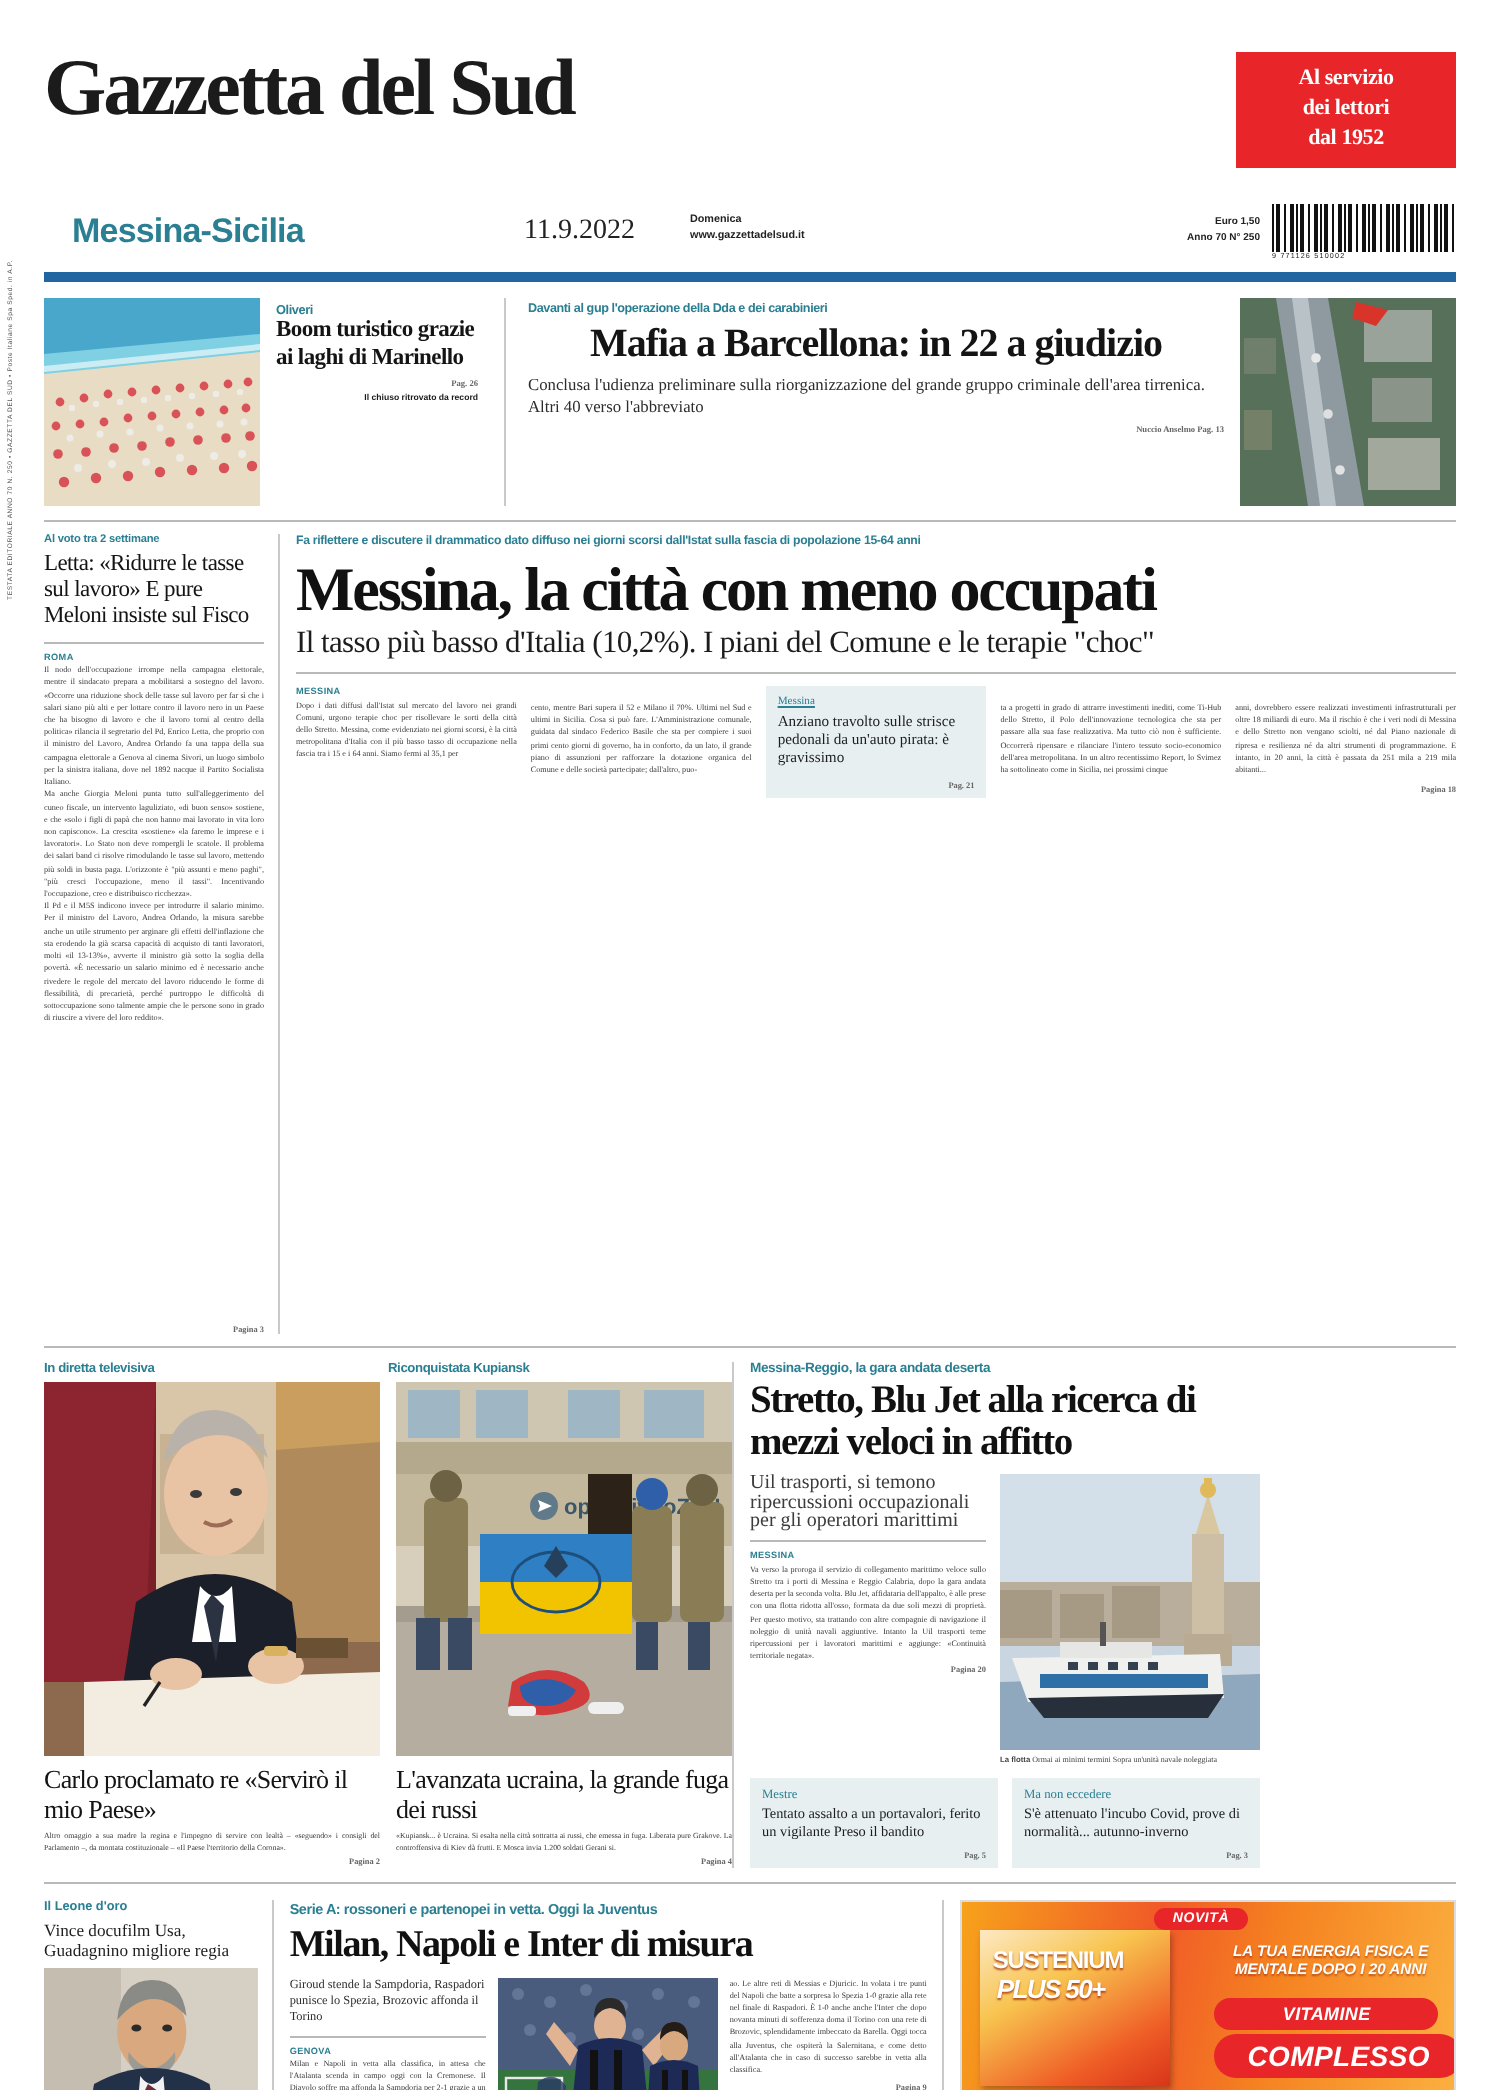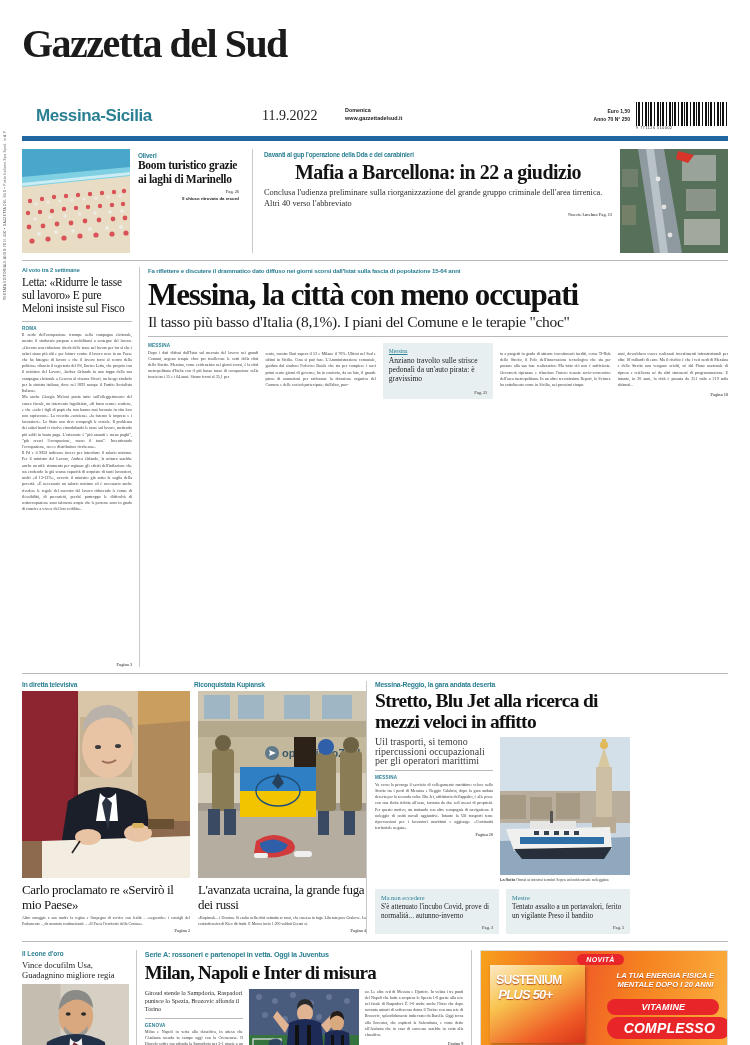--- a/index.html
+++ b/index.html
@@ -151,20 +151,25 @@
 <body>
 
 <div class="page">
 
   <div class="spine">
     <span>TESTATA EDITORIALE  ANNO 70  N. 250  •  GAZZETTA DEL SUD  •  Poste Italiane Spa  Sped. in A.P.</span>
   </div>
 
   <div class="masthead">
     <div class="logo">Gazzetta del Sud</div>
+    <div class="servizio">
+      <div>Al servizio</div>
+      <div>dei lettori</div>
+      <div>dal 1952</div>
+    </div>
   </div>
 
   <div class="subhead">
     <div class="edition">Messina-Sicilia</div>
     <div class="dateline">11.9.2022</div>
     <div class="daysite">
       <div>Domenica</div>
       <div>www.gazzettadelsud.it</div>
     </div>
     <div class="price">
@@ -291,21 +296,21 @@
       <div class="tiny-label">ROMA</div>
       <div class="body-txt" style="white-space:pre-line;height:330px;overflow:hidden">Il nodo dell'occupazione irrompe nella campagna elettorale, mentre il sindacato prepara a mobilitarsi a sostegno del lavoro. «Occorre una riduzione shock delle tasse sul lavoro per far sì che i salari siano più alti e per lottare contro il lavoro nero in un Paese che ha bisogno di lavoro e che il lavoro torni al centro della politica» rilancia il segretario del Pd, Enrico Letta, che proprio con il ministro del Lavoro, Andrea Orlando fa una tappa della sua campagna elettorale a Genova al cinema Sivori, un luogo simbolo per la sinistra italiana, dove nel 1892 nacque il Partito Socialista Italiano.
 Ma anche Giorgia Meloni punta tutto sull'alleggerimento del cuneo fiscale, un intervento laguliziato, «di buon senso» sostiene, e che «solo i figli di papà che non hanno mai lavorato in vita loro non capiscono». La crescita «sostiene» «la faremo le imprese e i lavoratori». Lo Stato non deve rompergli le scatole. Il problema dei salari band ci risolve rimodulando le tasse sul lavoro, mettendo più soldi in busta paga. L'orizzonte è "più assunti e meno paghi", "più cresci l'occupazione, meno il tassi". Incentivando l'occupazione, creo e distribuisco ricchezza».
 Il Pd e il M5S indicono invece per introdurre il salario minimo. Per il ministro del Lavoro, Andrea Orlando, la misura sarebbe anche un utile strumento per arginare gli effetti dell'inflazione che sta erodendo la già scarsa capacità di acquisto di tanti lavoratori, molti «il 13-13%», avverte il ministro già sotto la soglia della povertà. «È necessario un salario minimo ed è necessario anche rivedere le regole del mercato del lavoro riducendo le forme di flessibilità, di precarietà, perché purtroppo le difficoltà di sottoccupazione sono talmente ampie che le persone sono in grado di riuscire a vivere del loro reddito».</div>
       <div class="pag">Pagina 3</div>
     </div>
 
     <div class="col-main">
       <div class="over">Fa riflettere e discutere il drammatico dato diffuso nei giorni scorsi dall'Istat sulla fascia di popolazione 15-64 anni</div>
       <div class="big-h">Messina, la città con meno occupati</div>
-      <div class="sub-h">Il tasso più basso d'Italia (8,1%). I piani del Comune e le terapie "choc"</div>
+      <div class="sub-h">Il tasso più basso d'Italia (10,2%). I piani del Comune e le terapie "choc"</div>
       <div class="rule-thin" style="margin:6px 0 0"></div>
 
       <div class="cols4">
         <div class="c">
           <div class="tiny-label">MESSINA</div>
           <div class="body-txt">Dopo i dati diffusi dall'Istat sul mercato del lavoro nei grandi Comuni, urgono terapie choc per risollevare le sorti della città dello Stretto. Messina, come evidenziato nei giorni scorsi, è la città metropolitana d'Italia con il più basso tasso di occupazione nella fascia tra i 15 e i 64 anni. Siamo fermi al 35,1 per</div>
         </div>
         <div class="c">
           <div style="height:8px"></div>
           <div class="body-txt">cento, mentre Bari supera il 52 e Milano il 70%. Ultimi nel Sud e ultimi in Sicilia. Cosa si può fare. L'Amministrazione comunale, guidata dal sindaco Federico Basile che sta per compiere i suoi primi cento giorni di governo, ha in conforto, da un lato, il grande piano di assunzioni per rafforzare la dotazione organica del Comune e delle società partecipate; dall'altro, puo-</div>
@@ -479,28 +484,28 @@
           </div>
           <div class="cap">
             <b>La flotta</b>
             <span>Ormai ai minimi termini Sopra un'unità navale noleggiata</span>
           </div>
         </div>
       </div>
 
       <div class="mini-row">
         <div class="mini">
+          <div class="k">Mestre</div>
+          <div class="h">Tentato assalto a un portavalori, ferito un vigilante Preso il bandito</div>
+          <div class="pag" style="margin-top:4px">Pag. 5</div>
+        </div>
+        <div class="mini">
           <div class="k">Ma non eccedere</div>
           <div class="h">S'è attenuato l'incubo Covid, prove di normalità... autunno-inverno</div>
           <div class="pag" style="margin-top:4px">Pag. 3</div>
-        </div>
-        <div class="mini">
-          <div class="k">Mestre</div>
-          <div class="h">Tentato assalto a un portavalori, ferito un vigilante Preso il bandito</div>
-          <div class="pag" style="margin-top:4px">Pag. 5</div>
         </div>
       </div>
     </div>
   </div>
 
   <div class="grid-rule" style="margin-top:7px"></div>
 
   <div class="band3">
     <div class="b3-left">
       <div class="leone-k">Il Leone d'oro</div>

